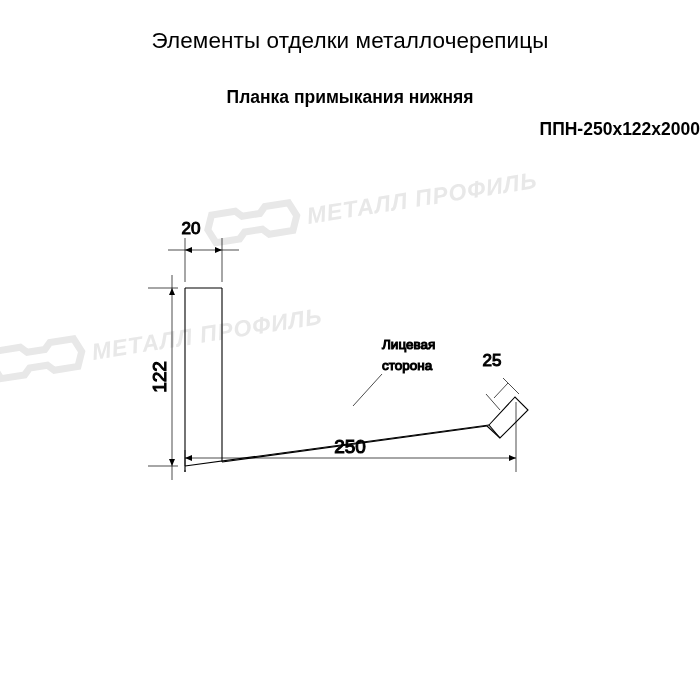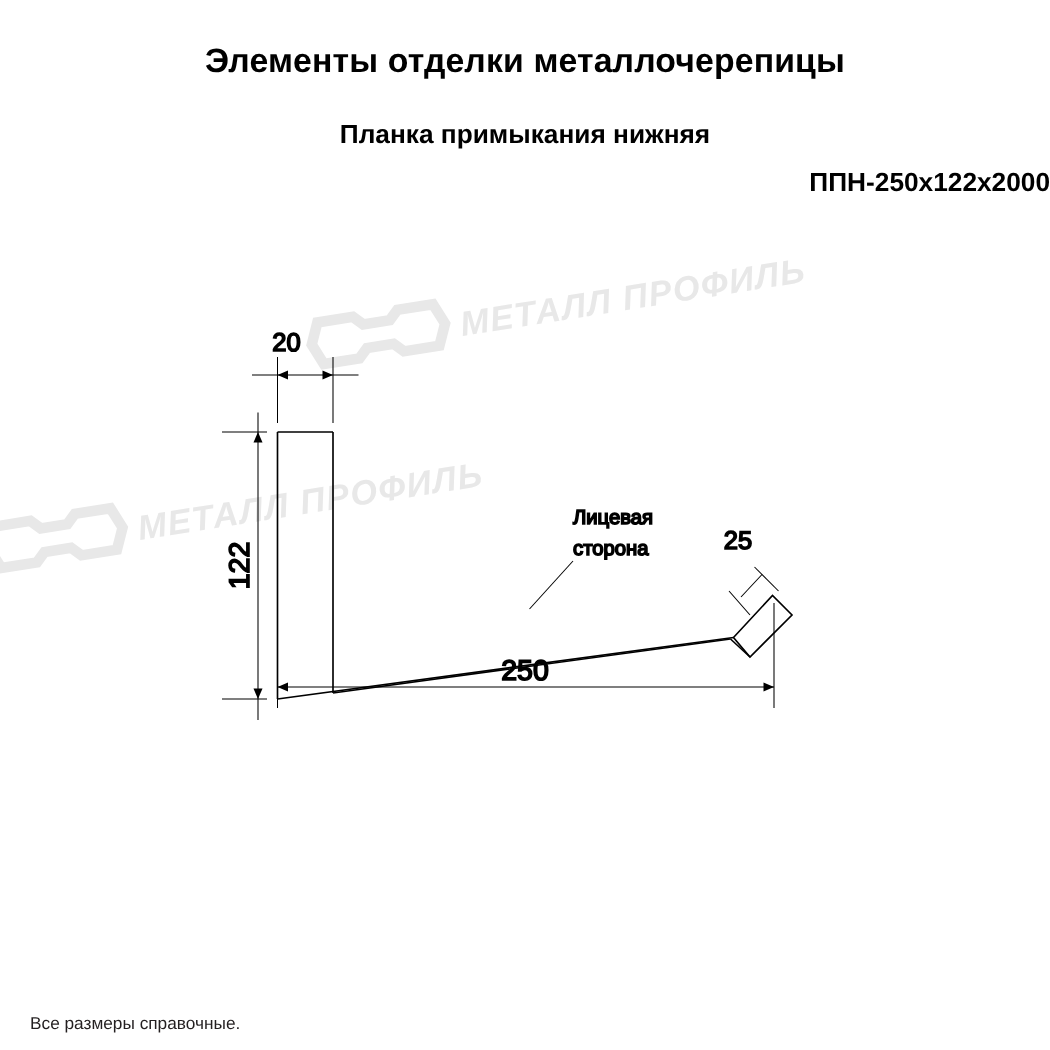--- a/index.html
+++ b/index.html
@@ -24,28 +24,28 @@
   }
   .header {
     position: absolute;
     left: 0;
     top: 0;
     width: 700px;
     text-align: center;
   }
   .title-main {
     font-size: 22.5px;
-    font-weight: bold;
+    font-weight: normal;
     margin-top: 28px;
     letter-spacing: 0.1px;
   }
   .title-sub {
     font-size: 17.5px;
     font-weight: bold;
-    margin-top: 25px;
+    margin-top: 33px;
   }
   .title-code {
     font-size: 17.5px;
     font-weight: bold;
     margin-top: 11px;
     text-align: right;
   }
   .drawing {
     position: absolute;
     left: 0;
@@ -172,16 +172,15 @@
         <text class="dimtext" x="492" y="196" text-anchor="middle">25</text>
 
         <path d="M382,204 L353,236" stroke-width="0.7"></path>
         <text class="labeltext" x="382" y="179">Лицевая</text>
         <text class="labeltext" x="382" y="200">сторона</text>
       </g>
     </svg>
   </div>
 
   <div class="footer">
-    <div>Все размеры справочные.</div>
   </div>
 
 </div>
 
 </body></html>

